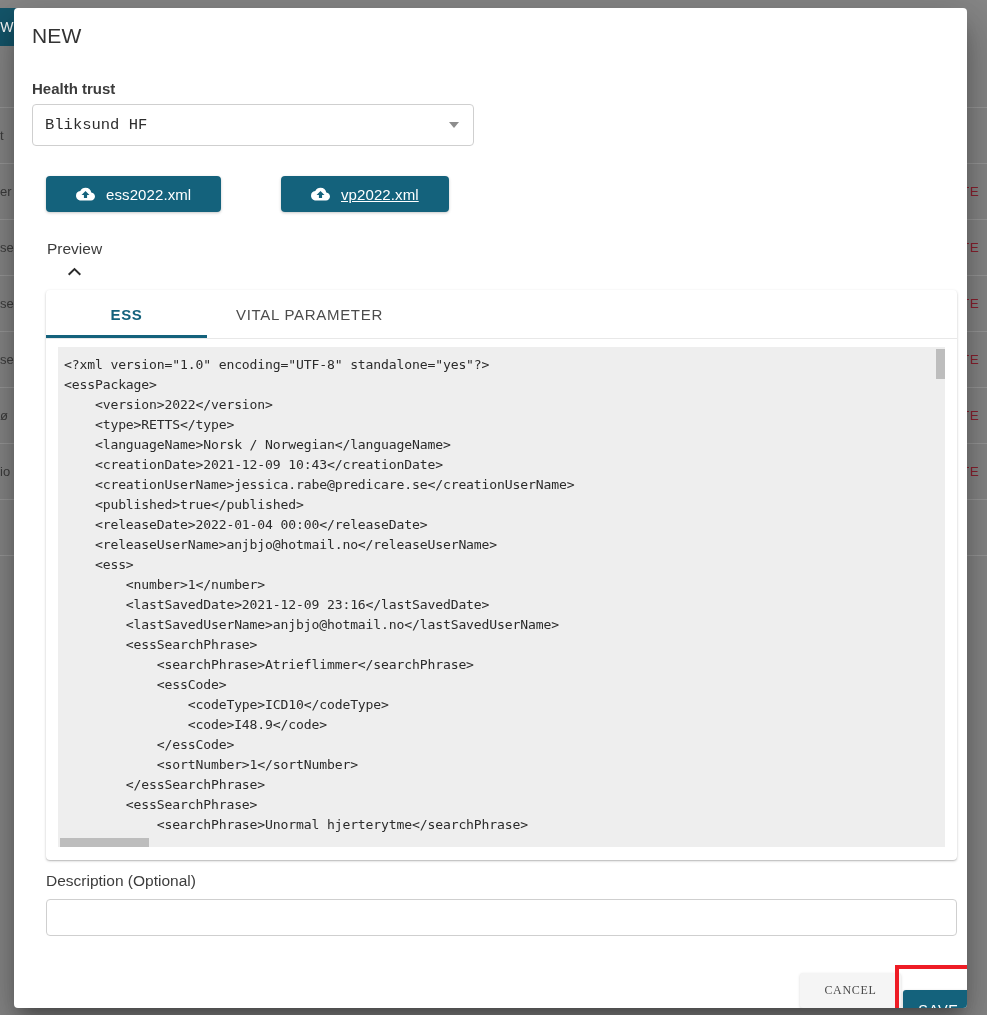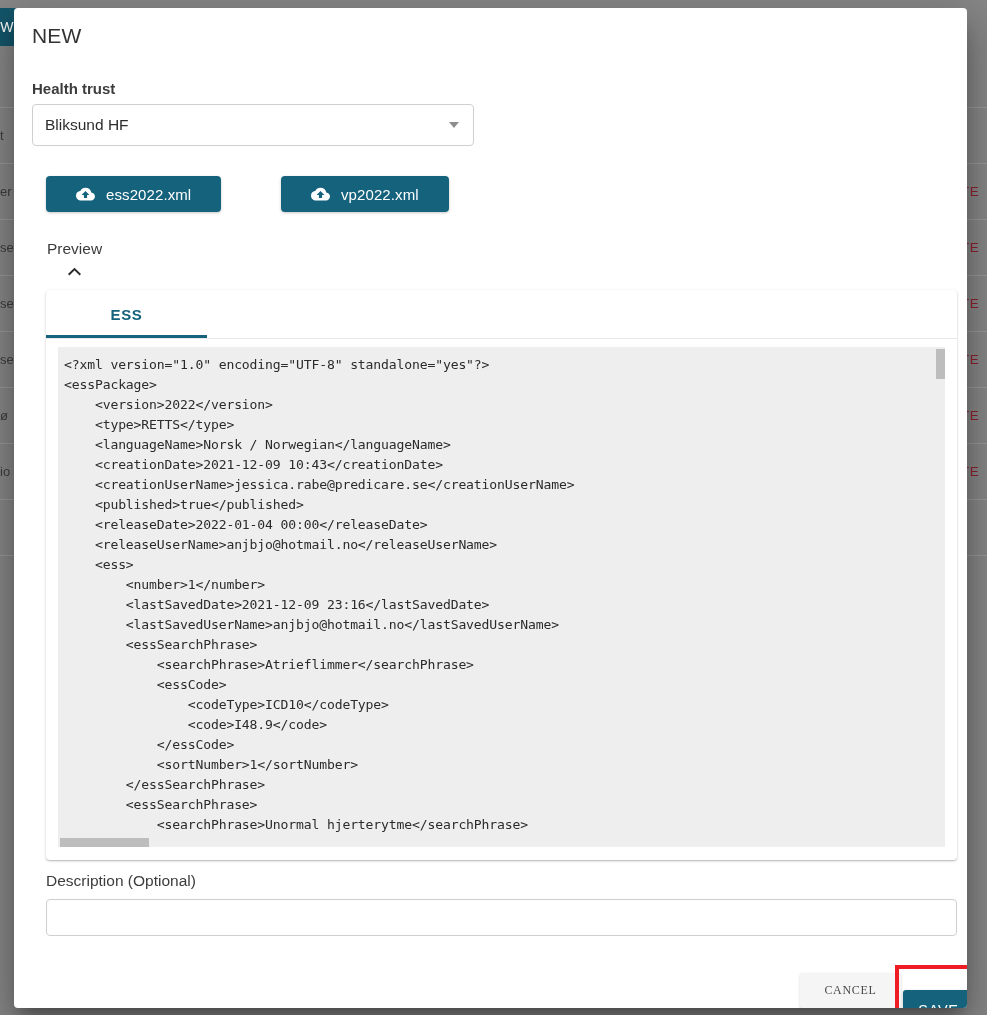--- a/index.html
+++ b/index.html
@@ -115,20 +115,21 @@
     box-sizing: border-box;
     display: flex;
     align-items: center;
     padding: 0 12px 0 12px;
     cursor: pointer;
   }
   .select-value {
     flex: 1;
     font-size: 15.5px;
     color: #2d2d2d;
+    font-family: Liberation Mono, monospace;
   }
   .caret-down {
     width: 0; height: 0;
     border-left: 5.5px solid transparent;
     border-right: 5.5px solid transparent;
     border-top: 6px solid #8d8d8d;
     margin-right: 2px;
   }
 
   
@@ -145,21 +146,21 @@
     letter-spacing: .1px;
     display: flex;
     align-items: center;
     gap: 11px;
     padding: 0 30px;
     cursor: pointer;
     box-shadow: 0 1px 3px rgba(0,0,0,.22);
     box-sizing: border-box;
   }
   #btn-ess { left: 32px; }
-  #btn-vp  { left: 267px; }
+  #btn-vp  { left: 267px; text-decoration: underline; }
   .cloud-ic { display: block; width: 19px; height: 15px; }
 
   
   .preview-toggle {
     position: absolute;
     left: 33px; top: 232px;
     display: flex;
     align-items: center;
     gap: 9px;
     cursor: pointer;
@@ -431,20 +432,21 @@
       <span>
         <svg class="chev-up" viewBox="0 0 14 9" xmlns="http://www.w3.org/2000/svg">
           <path fill="none" stroke="#2b2b2b" stroke-width="2.1" stroke-linecap="square" d="M1.5 7.2 7 1.8l5.5 5.4"></path>
         </svg>
       </span>
     </div>
 
     <div class="preview-card">
       <div class="tabs">
         <button class="tab" id="tab-ess">ESS</button>
+        <button class="tab" id="tab-vp">VITAL PARAMETER</button>
       </div>
 
       <div class="code-wrap">
         <pre class="code">&lt;?xml version="1.0" encoding="UTF-8" standalone="yes"?&gt;
 &lt;essPackage&gt;
     &lt;version&gt;2022&lt;/version&gt;
     &lt;type&gt;RETTS&lt;/type&gt;
     &lt;languageName&gt;Norsk / Norwegian&lt;/languageName&gt;
     &lt;creationDate&gt;2021-12-09 10:43&lt;/creationDate&gt;
     &lt;creationUserName&gt;jessica.rabe@predicare.se&lt;/creationUserName&gt;

